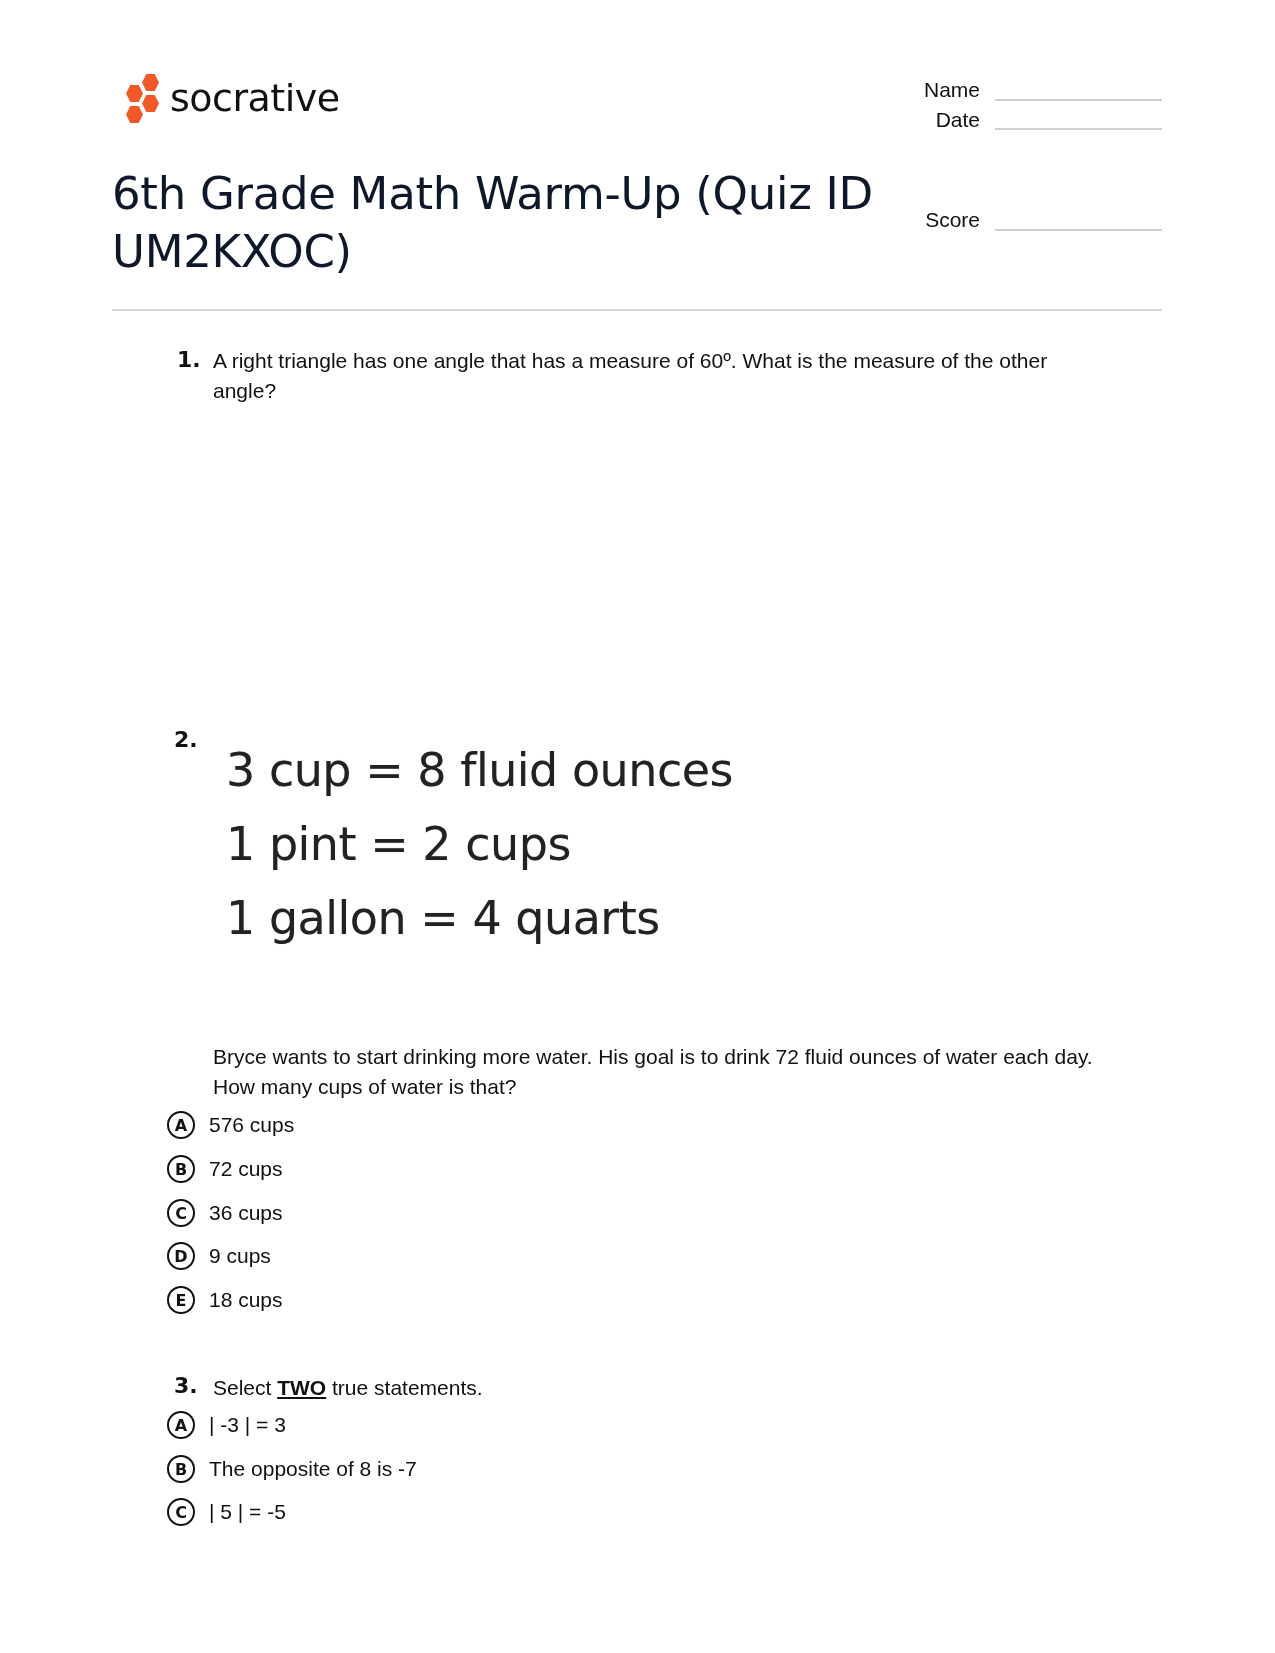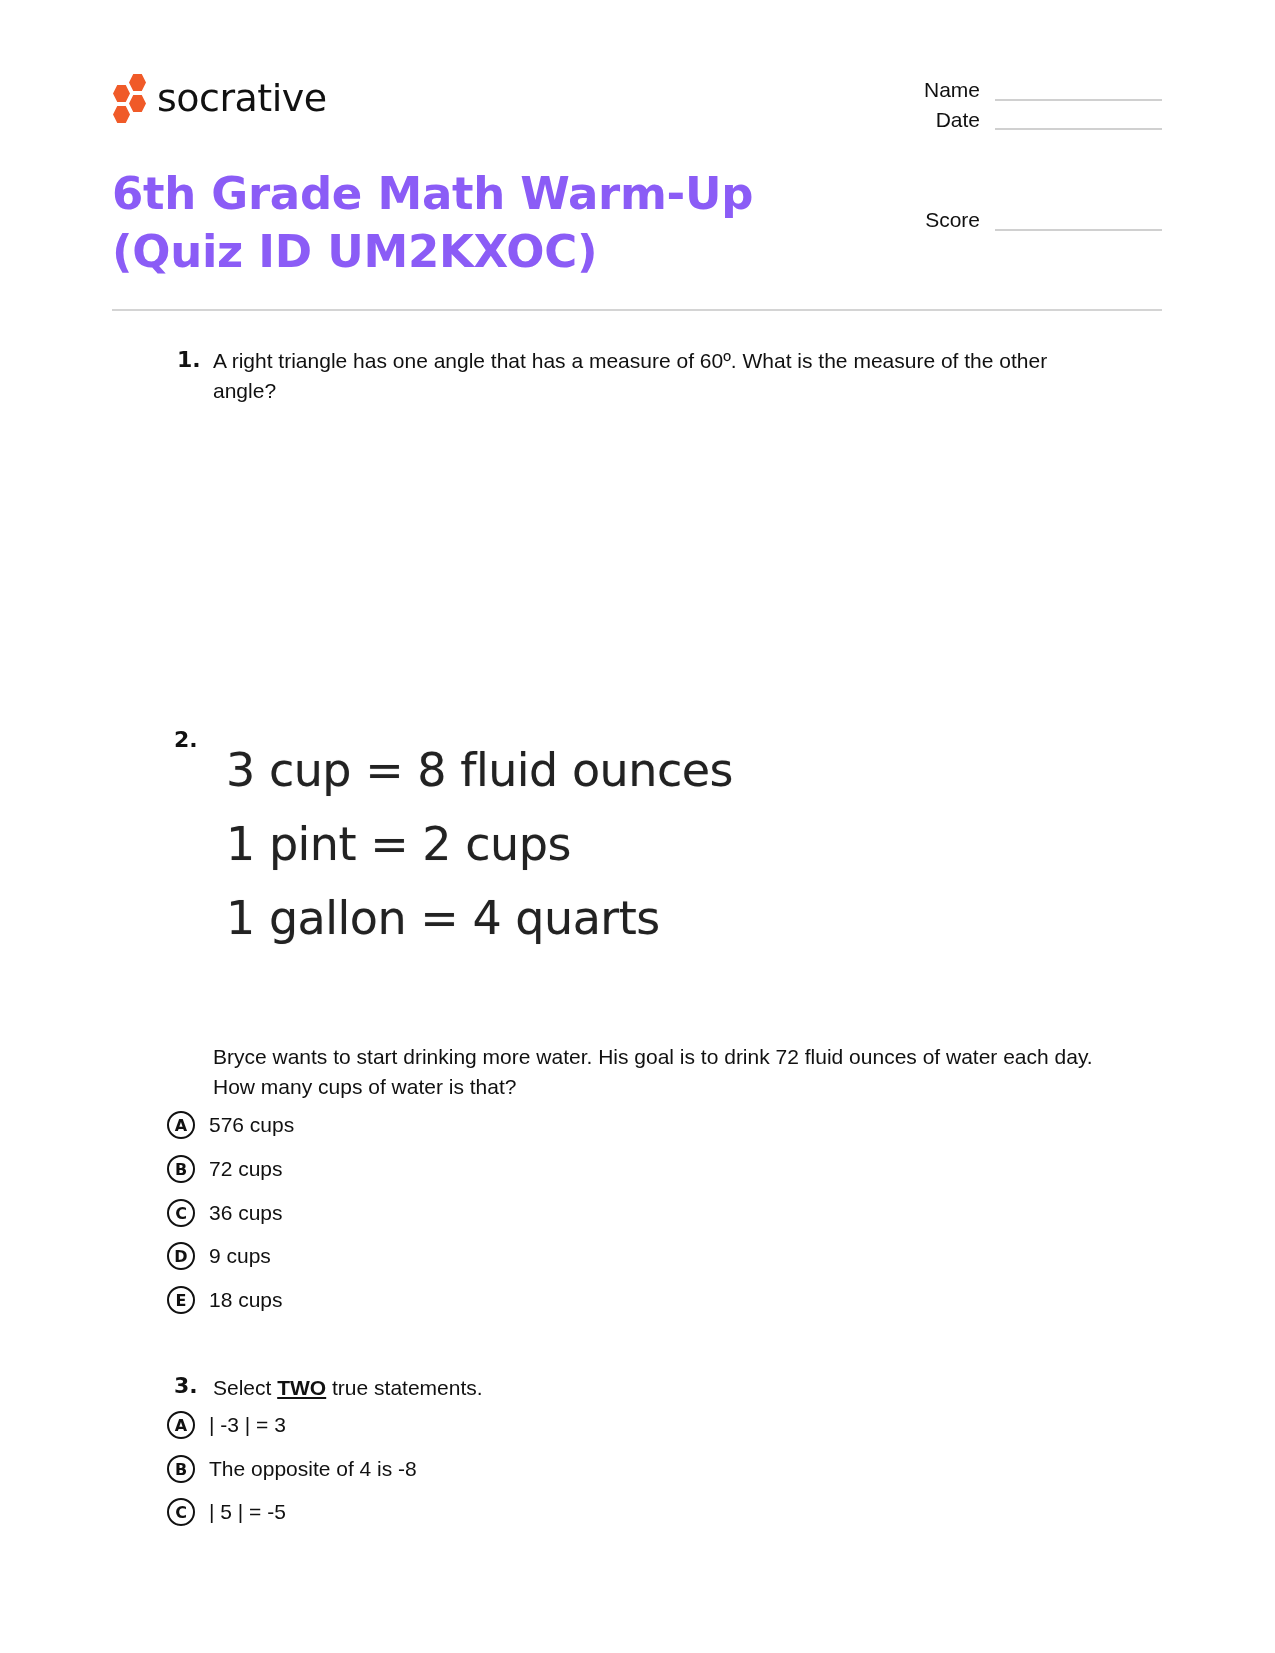--- a/index.html
+++ b/index.html
@@ -1,33 +1,33 @@
 <!DOCTYPE html>
 <html><head>
 <meta charset="utf-8">
 <style>
   html, body { margin: 0; padding: 0; background: #ffffff; }
   body { width: 1275px; height: 1653px; position: relative; overflow: hidden;
          font-family: "Liberation Sans", sans-serif; color: #111111; }
   .abs { position: absolute; }
 
   
-  .logo { left: 109px; top: 72px; height: 52px; display: flex; align-items: center; text-align: center; }
+  .logo { left: 122px; top: 72px; height: 52px; display: flex; align-items: center; text-align: center; }
   .logo-mark { width: 40px; height: 50px; position: relative; }
   .hex { position: absolute; width: 17px; height: 17px; background: #f05a28;
          clip-path: polygon(25% 0, 75% 0, 100% 50%, 75% 100%, 25% 100%, 0 50%); }
   .logo-text { font-family: "DejaVu Sans", sans-serif; font-size: 38px; font-weight: 500;
                margin-left: 8px; letter-spacing: -0.5px; color: #111; }
 
   
   .field-label { font-size: 21px; text-align: right; width: 110px; left: 870px; color: #111; }
   .field-line { left: 995px; width: 167px; height: 0; border-top: 2px solid #d0d0d0; }
 
   .title { left: 112px; top: 165px; width: 770px; font-family: "DejaVu Sans", sans-serif;
-           font-size: 45px; font-weight: 700; line-height: 58px; color: #8b5cf6; letter-spacing: -0.3px; }
+           font-size: 45px; font-weight: 400; line-height: 58px; color: #0f172a; letter-spacing: -0.3px; }
 
   .divider { left: 112px; top: 309px; width: 1050px; height: 0; border-top: 2px solid #d4d4d4; }
 
   .qnum { font-family: "DejaVu Sans", sans-serif; font-weight: 700; font-size: 22px; color: #111; }
   .qtext { font-size: 21px; line-height: 30px; color: #111; }
 
   .conv-img { left: 226px; top: 733px; width: 520px; height: 285px; }
   .conv-line { font-family: "DejaVu Sans", sans-serif; font-size: 46px; color: #222;
                height: 74px; line-height: 74px; white-space: nowrap; letter-spacing: -0.5px;
                text-shadow: 0 0 1px rgba(0,0,0,0.25); }
@@ -105,19 +105,19 @@
   <span>Select </span><u class="em">TWO</u><span> true statements.</span>
 </div>
 
 <div class="abs" style="left:167px; top:1408px;">
   <div class="option" style="margin-bottom:10px;">
     <span class="badge">A</span>
     <span class="opt-text">| -3 | = 3</span>
   </div>
   <div class="option" style="margin-bottom:9px;">
     <span class="badge">B</span>
-    <span class="opt-text">The opposite of 4 is -8</span>
+    <span class="opt-text">The opposite of 8 is -7</span>
   </div>
   <div class="option">
     <span class="badge">C</span>
     <span class="opt-text">| 5 | = -5</span>
   </div>
 </div>
 
 </body></html>

